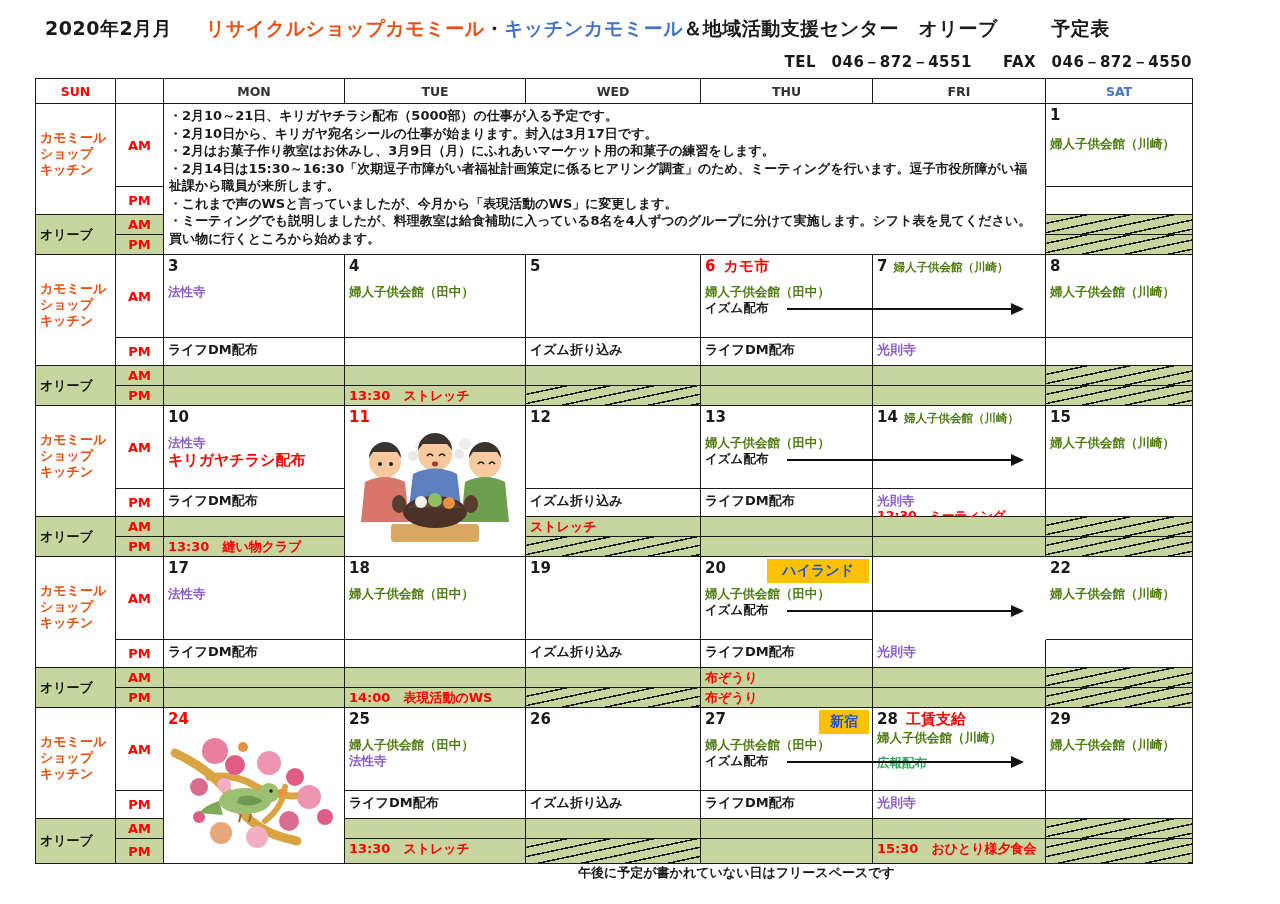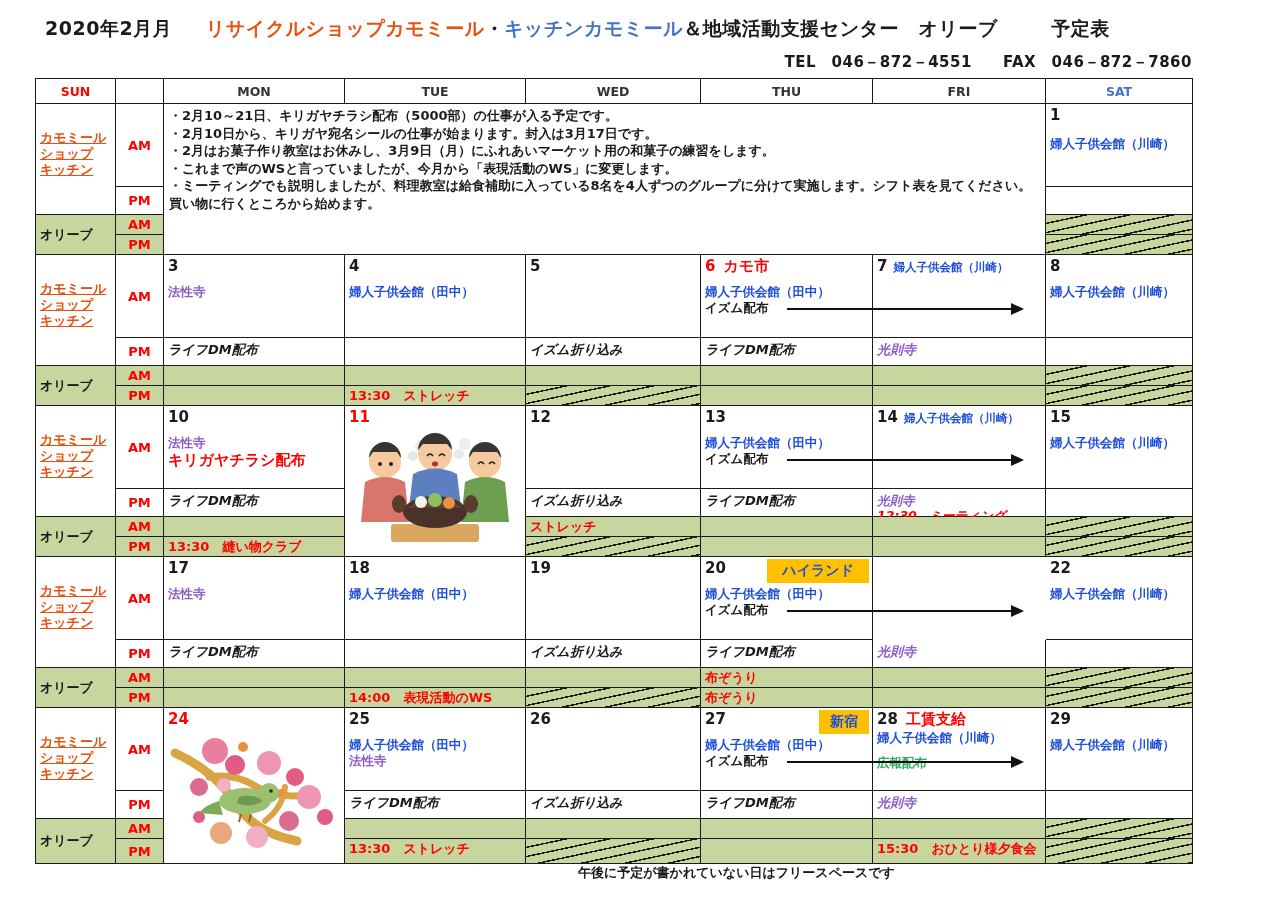--- a/index.html
+++ b/index.html
@@ -16,32 +16,32 @@
   .hdr,.wk{display:grid;grid-template-columns:80px 48px 181px 181px 175px 172px 173px 147px;}
   .hdr{height:25px;}
   .wk{grid-template-rows:83px 28px 20px 20px;}
   .wk.last{grid-template-rows:83px 28px 20px 25px;}
   .c{position:relative;box-sizing:border-box;border-right:1.5px solid #1a1a1a;border-bottom:1.5px solid #1a1a1a;background:#fff;}
   .hc{display:flex;align-items:center;justify-content:center;font-size:12.5px;color:#333;}
   .sun{color:#FF0000;} .sat{color:#4472C4;}
   .green{background:#C6D69E;}
   .hatch{background-image:repeating-linear-gradient(168deg,rgba(0,0,0,0) 0 7.5px,#1a1a1a 7.5px 9px);}
   
-  .lab-shop{grid-column:1;grid-row:1/3;color:#E8500F;font-size:13px;line-height:16px;padding:26px 0 0 4px;white-space:pre-line;text-decoration:underline;}
+  .lab-shop{grid-column:1;grid-row:1/3;color:#E8500F;font-size:13px;line-height:16px;padding:26px 0 0 4px;white-space:pre-line;}
   .lab-olive{grid-column:1;grid-row:3/5;font-size:13px;display:flex;align-items:center;padding-left:4px;}
   .slot{grid-column:2;color:#FF0000;font-size:13px;display:flex;align-items:center;justify-content:center;}
   
   .dn{font-size:15px;line-height:18px;padding:2px 0 0 4px;}
   .dn .inline-loc{font-size:11.5px;margin-left:6px;}
   .hl{margin-left:8px;}
   .loc{font-size:12.5px;line-height:16px;padding-left:4px;}
   .mt{margin-top:9px;} .mt2{margin-top:2px;} .mt3{margin-top:12px;}
-  .red{color:#FF0000;} .blue{color:#1d4ed8;} .purple{color:#8B5CC8;} .grn{color:#2FAB5D;}
+  .red{color:#FF0000;} .blue{color:#4d7c0f;} .purple{color:#8B5CC8;} .grn{color:#2FAB5D;}
   .big{font-size:15px;line-height:19px;}
-  .pmtxt{font-size:13px;line-height:15px;padding:4px 12px 0 4px;font-style:italic;}
+  .pmtxt{font-size:13px;line-height:15px;padding:4px 12px 0 4px;}
   .pmtxt .sub{font-size:12.5px;}
   .otxt{font-size:13px;line-height:18px;padding:1px 0 0 4px;}
   .badge{position:absolute;top:2px;right:3px;background:#FFC000;color:#1d4ed8;font-size:14px;padding:3px 15px;z-index:3;}
   .badge.narrow{padding:3px 11px;}
   .arrow{position:absolute;left:86px;top:46px;z-index:4;pointer-events:none;}
   
   .notes{grid-column:3/8;grid-row:1/5;padding:3px 5px;font-size:13px;line-height:17.5px;}
   
   .merged{grid-row:1/5;}
   .illus{position:absolute;left:0;right:0;bottom:4px;text-align:center;}
@@ -52,21 +52,21 @@
 <div class="page">
 
   <div class="title">
     <span>2020年2月月</span>
     <span>　</span>
     <span class="t-shop">リサイクルショップカモミール</span><span>・</span><span class="t-kitchen">キッチンカモミール</span><span>＆地域活動支援センター　オリーブ</span>
     <span>　　</span>
     <span>予定表</span>
   </div>
 
-  <div class="contact">TEL　046－872－4551　　FAX　046－872－7860</div>
+  <div class="contact">TEL　046－872－4551　　FAX　046－872－4550</div>
 
   <div class="cal">
 
     <div class="hdr">
       <div class="c hc sun">SUN</div>
       <div class="c hc"></div>
       <div class="c hc">MON</div>
       <div class="c hc">TUE</div>
       <div class="c hc">WED</div>
       <div class="c hc">THU</div>
@@ -81,20 +81,21 @@
       <div class="c lab-olive green">オリーブ</div>
       <div class="c slot" style="grid-row:1">AM</div>
       <div class="c slot" style="grid-row:2">PM</div>
       <div class="c slot green" style="grid-row:3">AM</div>
       <div class="c slot green" style="grid-row:4">PM</div>
 
       <div class="c notes">
         <div>・2月10～21日、キリガヤチラシ配布（5000部）の仕事が入る予定です。</div>
         <div>・2月10日から、キリガヤ宛名シールの仕事が始まります。封入は3月17日です。</div>
         <div>・2月はお菓子作り教室はお休みし、3月9日（月）にふれあいマーケット用の和菓子の練習をします。</div>
+        <div>・2月14日は15:30～16:30「次期逗子市障がい者福祉計画策定に係るヒアリング調査」のため、ミーティングを行います。逗子市役所障がい福祉課から職員が来所します。</div>
         <div>・これまで声のWSと言っていましたが、今月から「表現活動のWS」に変更します。</div>
         <div>・ミーティングでも説明しましたが、料理教室は給食補助に入っている8名を4人ずつのグループに分けて実施します。シフト表を見てください。買い物に行くところから始めます。</div>
       </div>
 
       <div class="c" style="grid-column:8;grid-row:1">
         <div class="dn">1</div>
         <div class="loc blue mt3">婦人子供会館（川崎）</div>
       </div>
       <div class="c" style="grid-column:8;grid-row:2"></div>
       <div class="c green hatch" style="grid-column:8;grid-row:3"></div>

